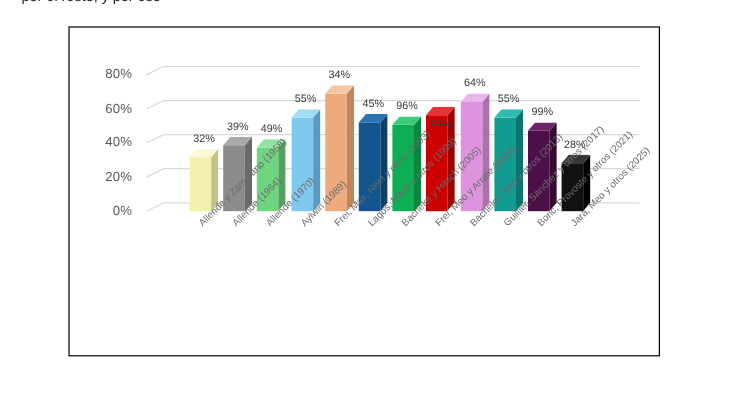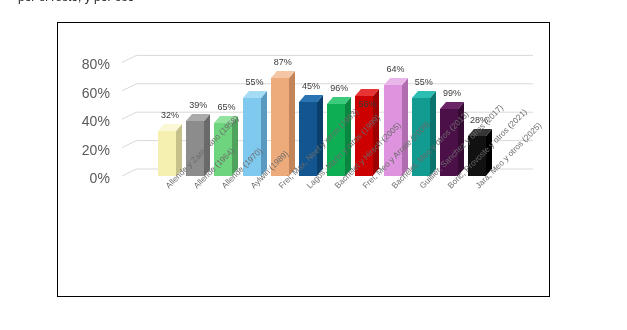--- a/index.html
+++ b/index.html
@@ -38,21 +38,21 @@
     position:absolute;
     left:0;top:0;width:100%;height:100%;
   }
 
   
   .ytick{
     position:absolute;
     right:0;
     width:40px;
     text-align:right;
-    font-size:14px;
+    font-size:11px;
     color:#5a5a5a;
     letter-spacing:.1px;
     font-family:"Liberation Sans", sans-serif;
   }
 
   
   #grid-svg{position:absolute;left:0;top:0;}
 
   
   #bars-layer{position:absolute;left:0;top:0;width:100%;height:100%;}
@@ -119,37 +119,37 @@
           </svg>
         </div>
         <div class="bar-label" style="left: 120.2px; width: 40px; top: 76.62px;">39%</div>
         <div class="bar-group" style="left: 156.4px; top: 93.46px; width: 24px; height: 59.54px; bottom: auto; position: absolute;">
           <div style="position: absolute; left: 0px; top: 7px; width: 18px; height: 52.54px; background: rgb(111, 212, 126);"></div>
           <svg width="24" height="59.54" style="position: absolute; left: 0px; top: 0px;">
             <polygon points="18,7 24,0 24,52.54 18,59.54" fill="#4fa35c"></polygon>
             <polygon points="0,7 6,0 24,0 18,7" fill="#93e2a0"></polygon>
           </svg>
         </div>
-        <div class="bar-label" style="left: 148.4px; width: 40px; top: 79.46px;">65%</div>
+        <div class="bar-label" style="left: 148.4px; width: 40px; top: 79.46px;">49%</div>
         <div class="bar-group" style="left: 184.6px; top: 67.9px; width: 24px; height: 85.1px; bottom: auto; position: absolute;">
           <div style="position: absolute; left: 0px; top: 7px; width: 18px; height: 78.1px; background: rgb(127, 200, 238);"></div>
           <svg width="24" height="85.1" style="position: absolute; left: 0px; top: 0px;">
             <polygon points="18,7 24,0 24,78.1 18,85.1" fill="#5a9ac0"></polygon>
             <polygon points="0,7 6,0 24,0 18,7" fill="#a4dbf5"></polygon>
           </svg>
         </div>
         <div class="bar-label" style="left: 176.6px; width: 40px; top: 53.9px;">55%</div>
         <div class="bar-group" style="left: 212.8px; top: 48.02px; width: 24px; height: 104.98px; bottom: auto; position: absolute;">
           <div style="position: absolute; left: 0px; top: 7px; width: 18px; height: 97.98px; background: rgb(237, 171, 124);"></div>
           <svg width="24" height="104.97999999999999" style="position: absolute; left: 0px; top: 0px;">
             <polygon points="18,7 24,0 24,97.97999999999999 18,104.97999999999999" fill="#c28459"></polygon>
             <polygon points="0,7 6,0 24,0 18,7" fill="#f4c6a3"></polygon>
           </svg>
         </div>
-        <div class="bar-label" style="left: 204.8px; width: 40px; top: 34.02px;">87%</div>
+        <div class="bar-label" style="left: 204.8px; width: 40px; top: 34.02px;">34%</div>
         <div class="bar-group" style="left: 241px; top: 72.16px; width: 24px; height: 80.84px; bottom: auto; position: absolute;">
           <div style="position: absolute; left: 0px; top: 7px; width: 18px; height: 73.84px; background: rgb(18, 85, 143);"></div>
           <svg width="24" height="80.84" style="position: absolute; left: 0px; top: 0px;">
             <polygon points="18,7 24,0 24,73.84 18,80.84" fill="#0b3f6b"></polygon>
             <polygon points="0,7 6,0 24,0 18,7" fill="#2a74b3"></polygon>
           </svg>
         </div>
         <div class="bar-label" style="left: 233px; width: 40px; top: 58.16px;">45%</div>
         <div class="bar-group" style="left: 269.2px; top: 73.58px; width: 24px; height: 79.42px; bottom: auto; position: absolute;">
           <div style="position: absolute; left: 0px; top: 7px; width: 18px; height: 72.42px; background: rgb(14, 175, 84);"></div>

